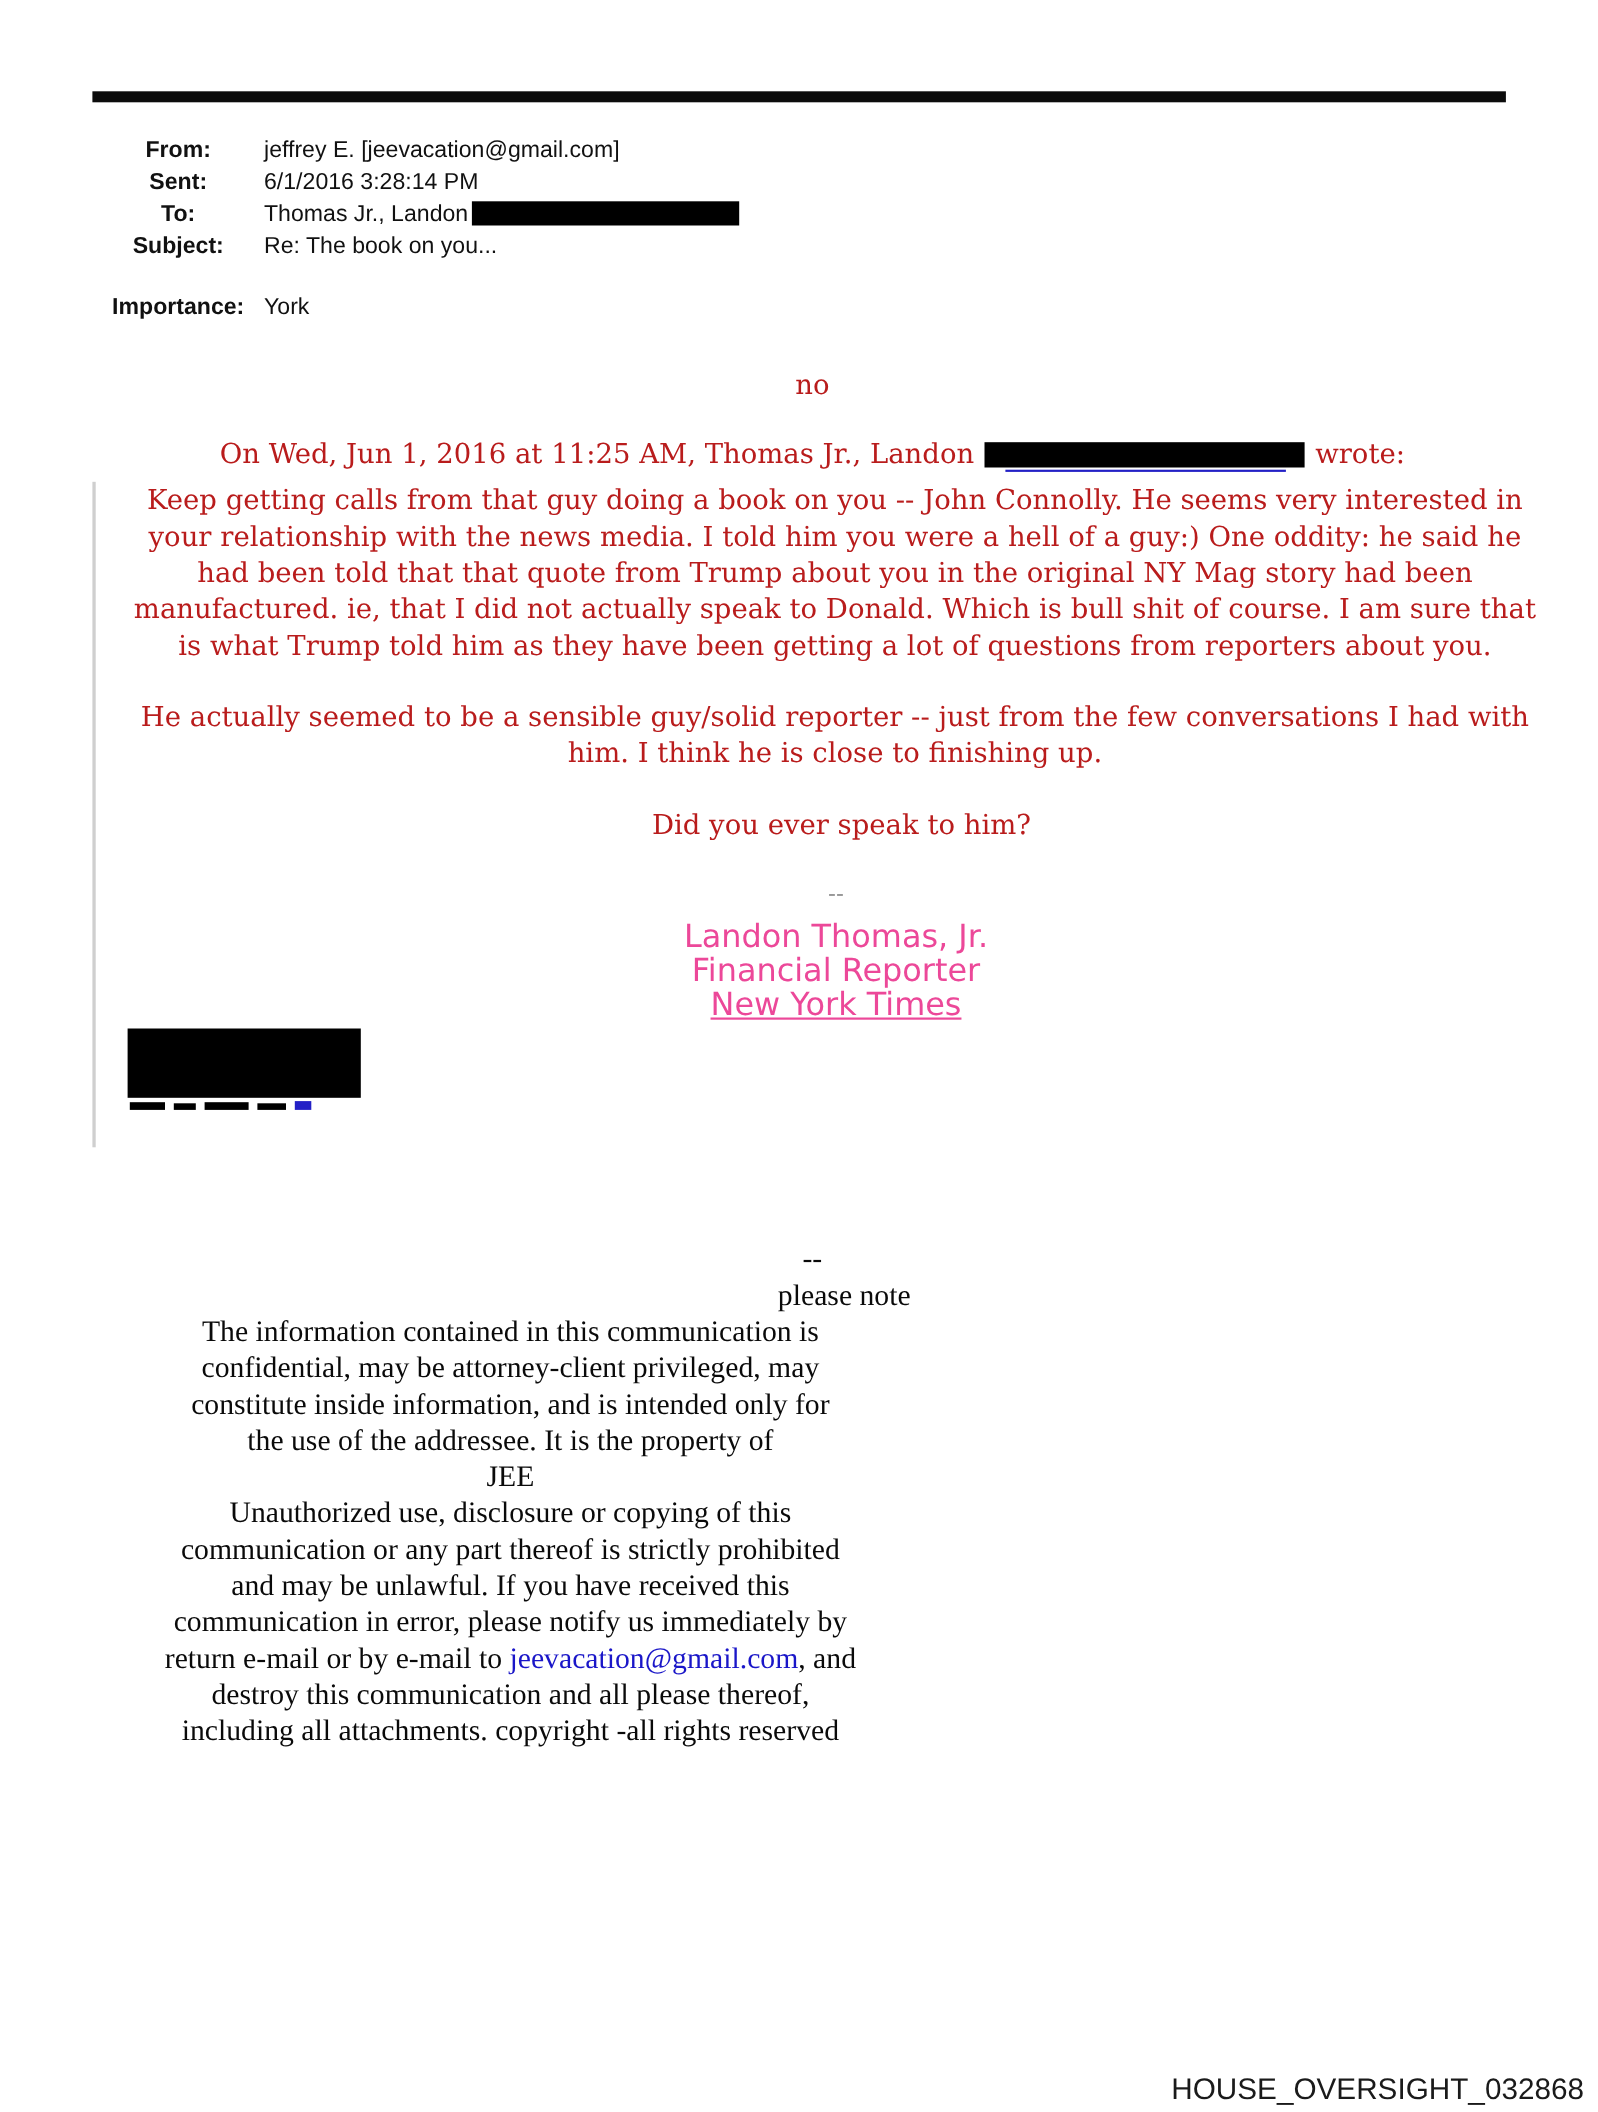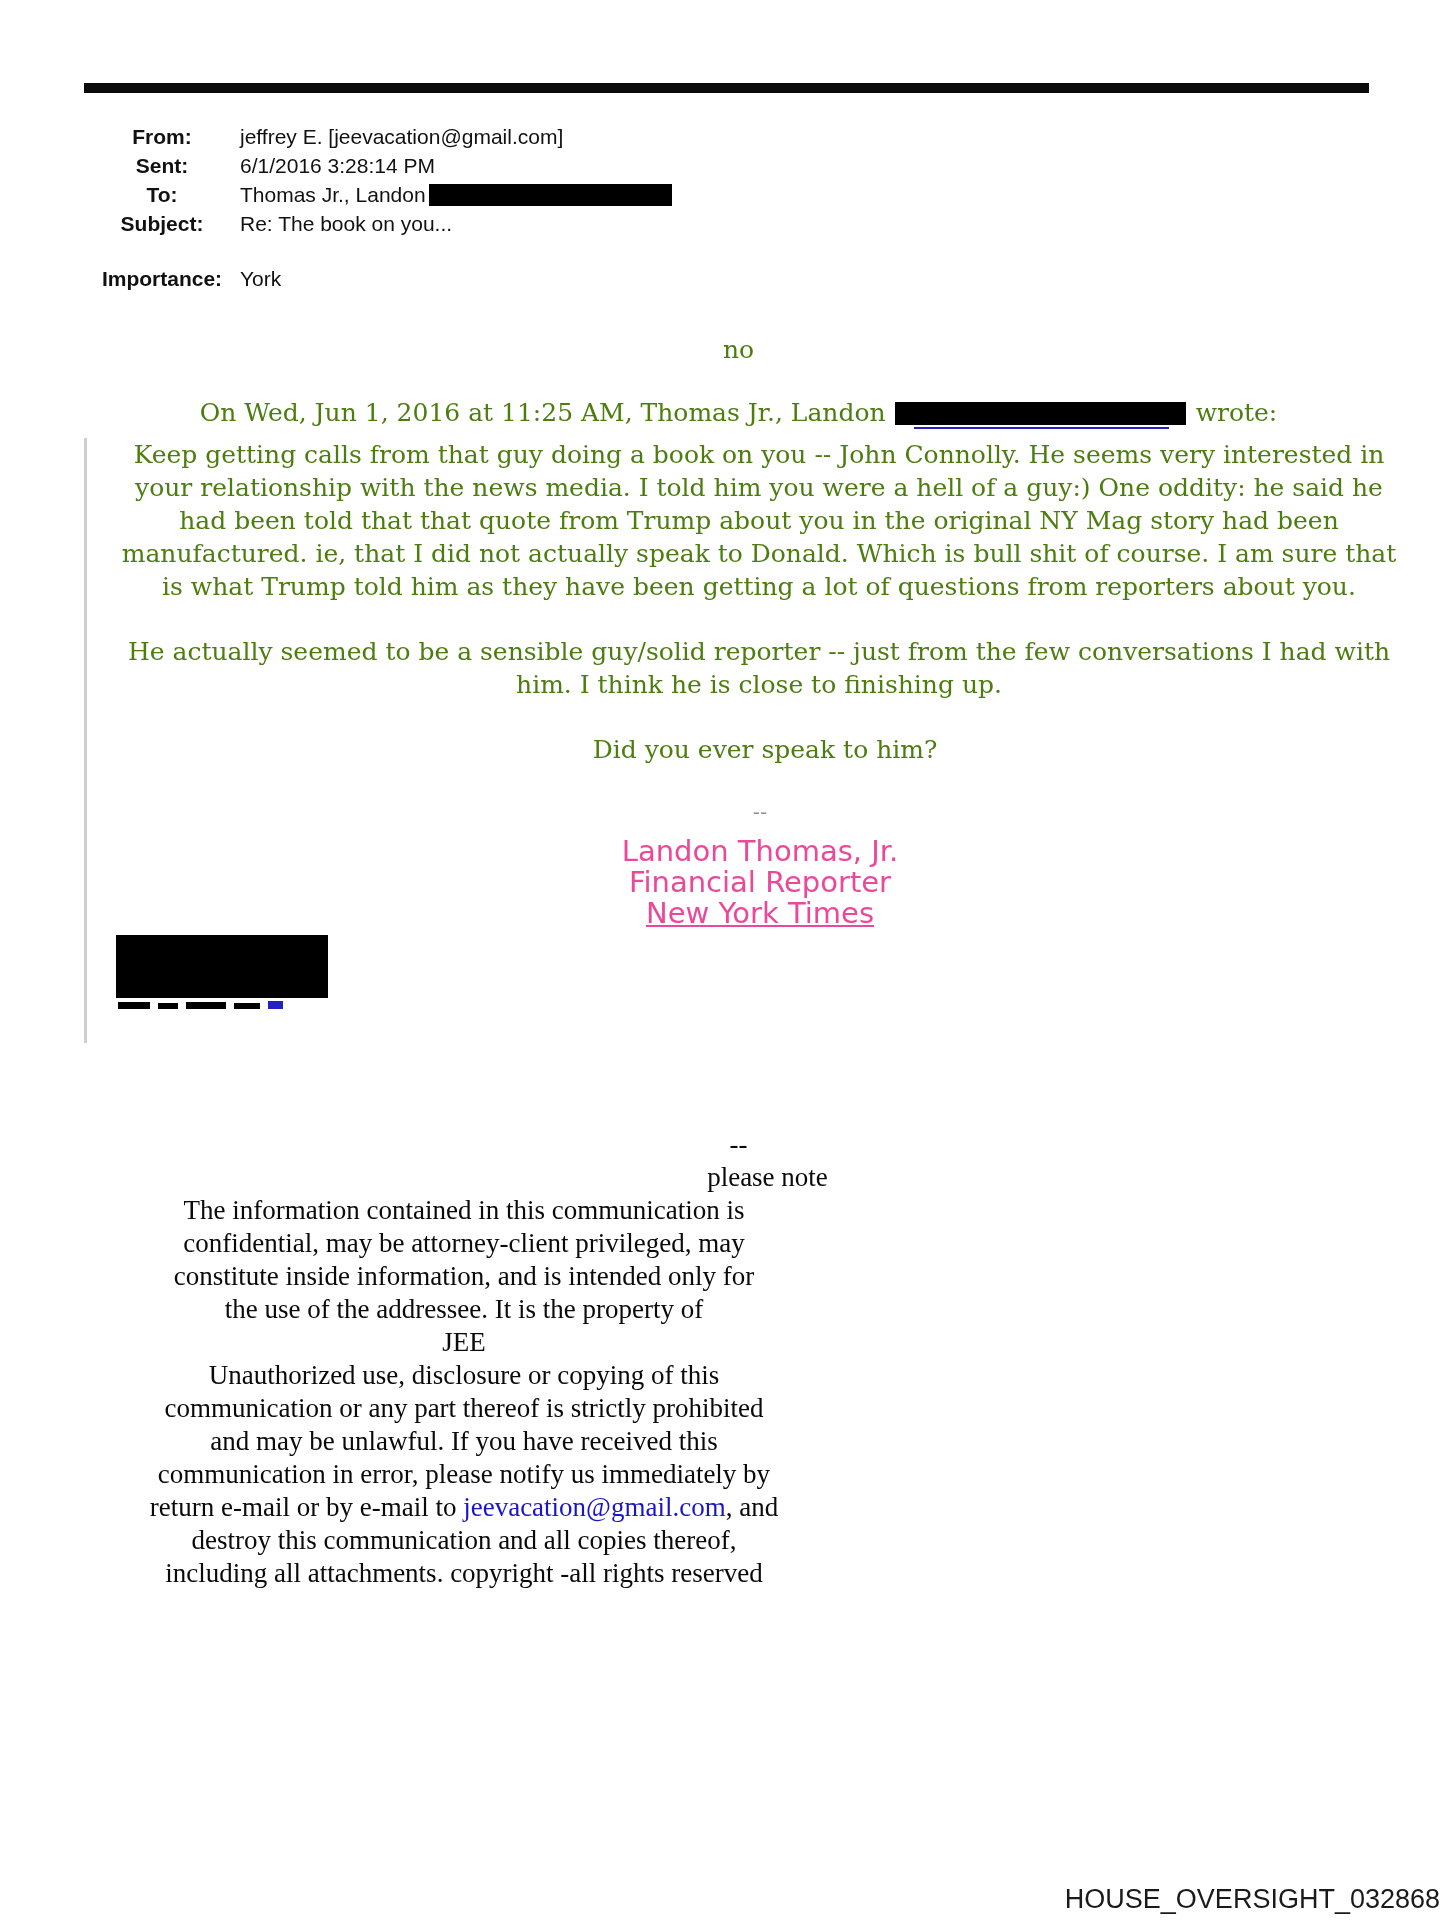--- a/index.html
+++ b/index.html
@@ -16,21 +16,21 @@
   .hdr{margin-top:29px;font-family:"Liberation Sans",sans-serif;font-size:21px;line-height:29px;color:#111;}
   .hdr-row{display:flex;}
   .hdr-label{width:156px;font-weight:700;flex:0 0 auto;}
   .hdr-value{white-space:nowrap;}
   .importance-row{margin-top:26px;}
 
   .redact{background:#000;display:inline-block;}
   .to-redact{width:243px;height:22px;vertical-align:-4px;margin-left:3px;}
 
   
-  .serif{font-family:"DejaVu Serif",serif;font-size:25px;line-height:33px;color:#4d7c0f;}
+  .serif{font-family:"DejaVu Serif",serif;font-size:25px;line-height:33px;color:#b91c1c;}
   .reply-no{margin-top:40px;}
   .intro{margin-top:30px;white-space:nowrap;}
   .intro-redact{width:291px;height:23px;vertical-align:-4px;margin-left:9px;position:relative;}
   .intro-redact::after{
     content:"";position:absolute;left:19px;right:17px;bottom:-4px;height:2px;background:#2320c6;
   }
   .wrote{margin-left:10px;}
 
   
   .quote{margin-top:9px;border-left:3px solid #cfcfcf;padding-left:27px;width:1290px;}
@@ -136,20 +136,20 @@
       <div class="disc-body"><span>The information contained in this communication is
 confidential, may be attorney-client privileged, may
 constitute inside information, and is intended only for
 the use of the addressee. It is the property of
 JEE
 Unauthorized use, disclosure or copying of this
 communication or any part thereof is strictly prohibited
 and may be unlawful. If you have received this
 communication in error, please notify us immediately by
 return e-mail or by e-mail to </span><a class="dlink">jeevacation@gmail.com</a><span>, and
-destroy this communication and all copies thereof,
+destroy this communication and all please thereof,
 including all attachments. copyright -all rights reserved</span></div>
     </div>
 
   </div>
 
   <div class="footer">HOUSE_OVERSIGHT_032868</div>
 </div>
 
 </body></html>

